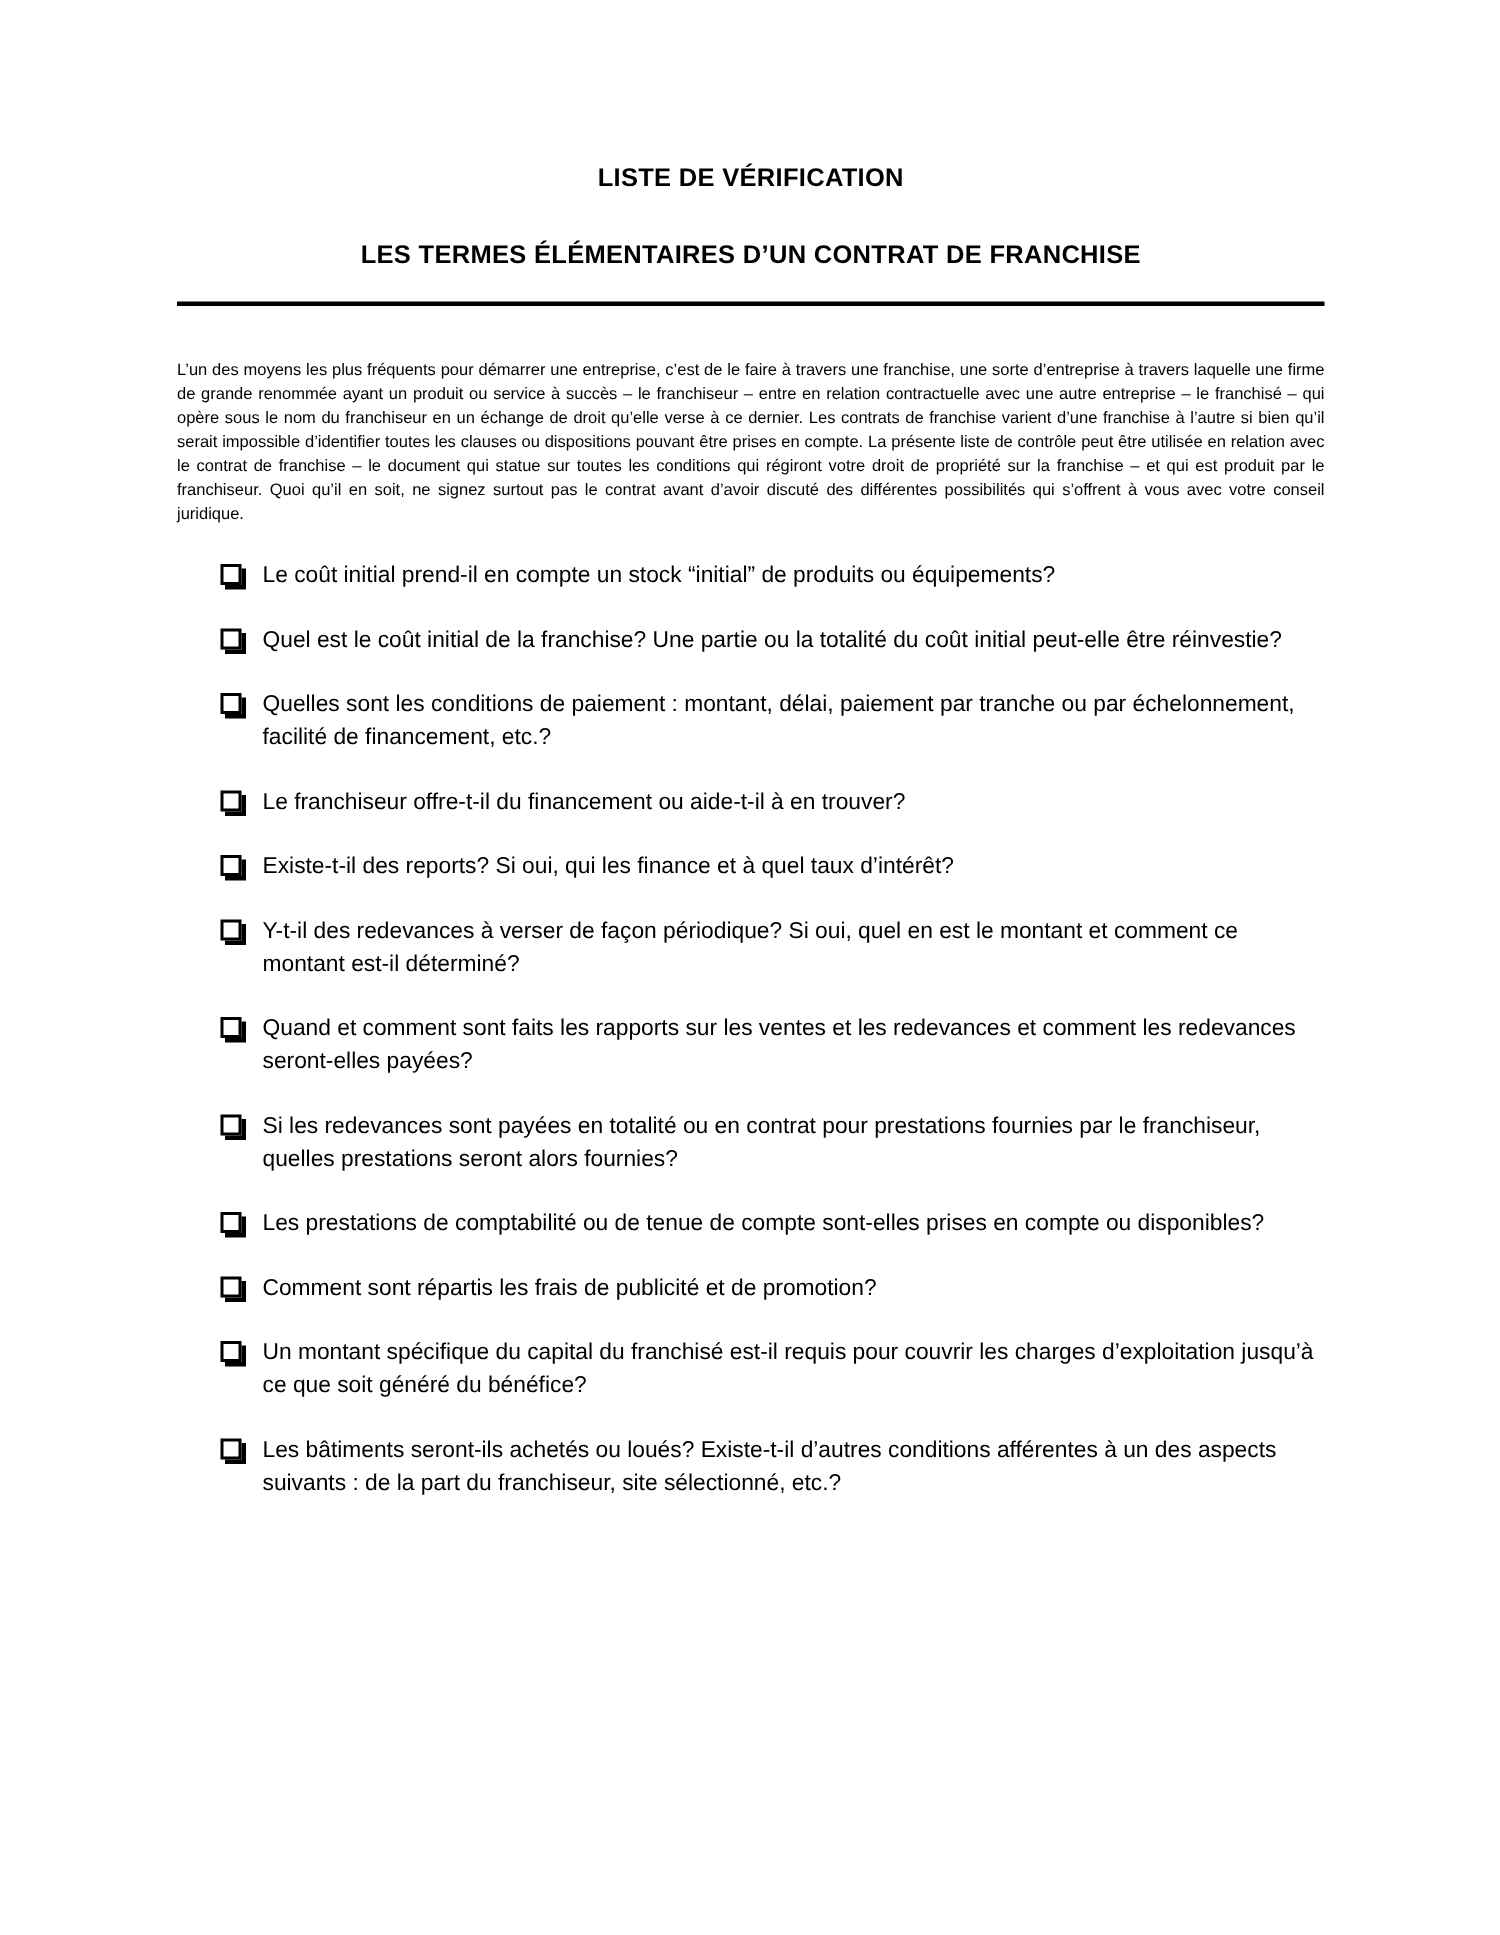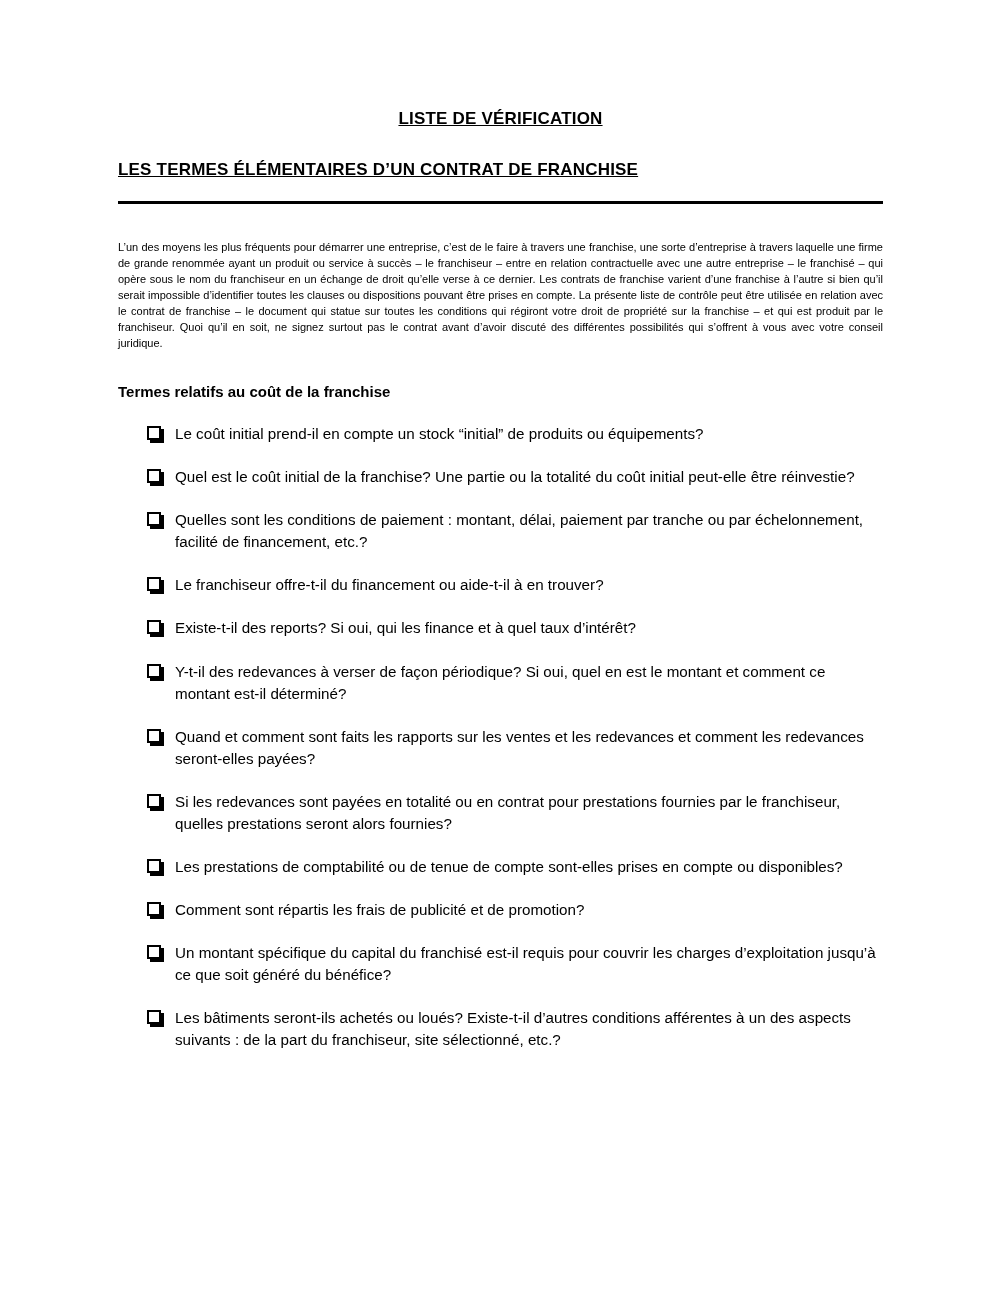--- a/index.html
+++ b/index.html
@@ -27,34 +27,33 @@
   .content {
     position: absolute;
     left: 118px;
     top: 0;
     width: 765px;
   }
 
   
   .title-block {
     padding-top: 108px;
-    text-decoration: underline;
   }
   .doc-title {
     font-size: 17px;
     font-weight: bold;
     text-align: center;
     letter-spacing: 0.2px;
     margin: 0;
     line-height: 1.25;
   }
   .doc-subtitle {
     font-size: 17px;
     font-weight: bold;
-    text-align: left;
+    text-align: center;
     letter-spacing: 0.2px;
     margin: 0;
     padding-top: 30px;
     line-height: 1.25;
   }
 
   .title-rule {
     margin-top: 20px;
     height: 0;
     border: 0;
@@ -127,21 +126,20 @@
 
     <div class="title-block">
       <h1 class="doc-title">LISTE DE VÉRIFICATION</h1>
       <h2 class="doc-subtitle">LES TERMES ÉLÉMENTAIRES D’UN CONTRAT DE FRANCHISE</h2>
     </div>
 
     <hr class="title-rule">
 
     <p class="intro">L’un des moyens les plus fréquents pour démarrer une entreprise, c’est de le faire à travers une franchise, une sorte d’entreprise à travers laquelle une firme de grande renommée ayant un produit ou service à succès – le franchiseur – entre en relation contractuelle avec une autre entreprise – le franchisé – qui opère sous le nom du franchiseur en un échange de droit qu’elle verse à ce dernier. Les contrats de franchise varient d’une franchise à l’autre si bien qu’il serait impossible d’identifier toutes les clauses ou dispositions pouvant être prises en compte. La présente liste de contrôle peut être utilisée en relation avec le contrat de franchise – le document qui statue sur toutes les conditions qui régiront votre droit de propriété sur la franchise – et qui est produit par le franchiseur. Quoi qu’il en soit, ne signez surtout pas le contrat avant d’avoir discuté des différentes possibilités qui s’offrent à vous avec votre conseil juridique.</p>
 
-    <h3 class="section-heading">Termes relatifs au coût de la franchise</h3>
 
     <ul class="checklist">
       <li class="check-item">
         <span class="checkbox"></span>
         <span class="check-text">Le coût initial prend-il en compte un stock “initial” de produits ou équipements?</span>
       </li>
       <li class="check-item">
         <span class="checkbox"></span>
         <span class="check-text">Quel est le coût initial de la franchise? Une partie ou la totalité du coût initial peut-elle être réinvestie?</span>
       </li>

